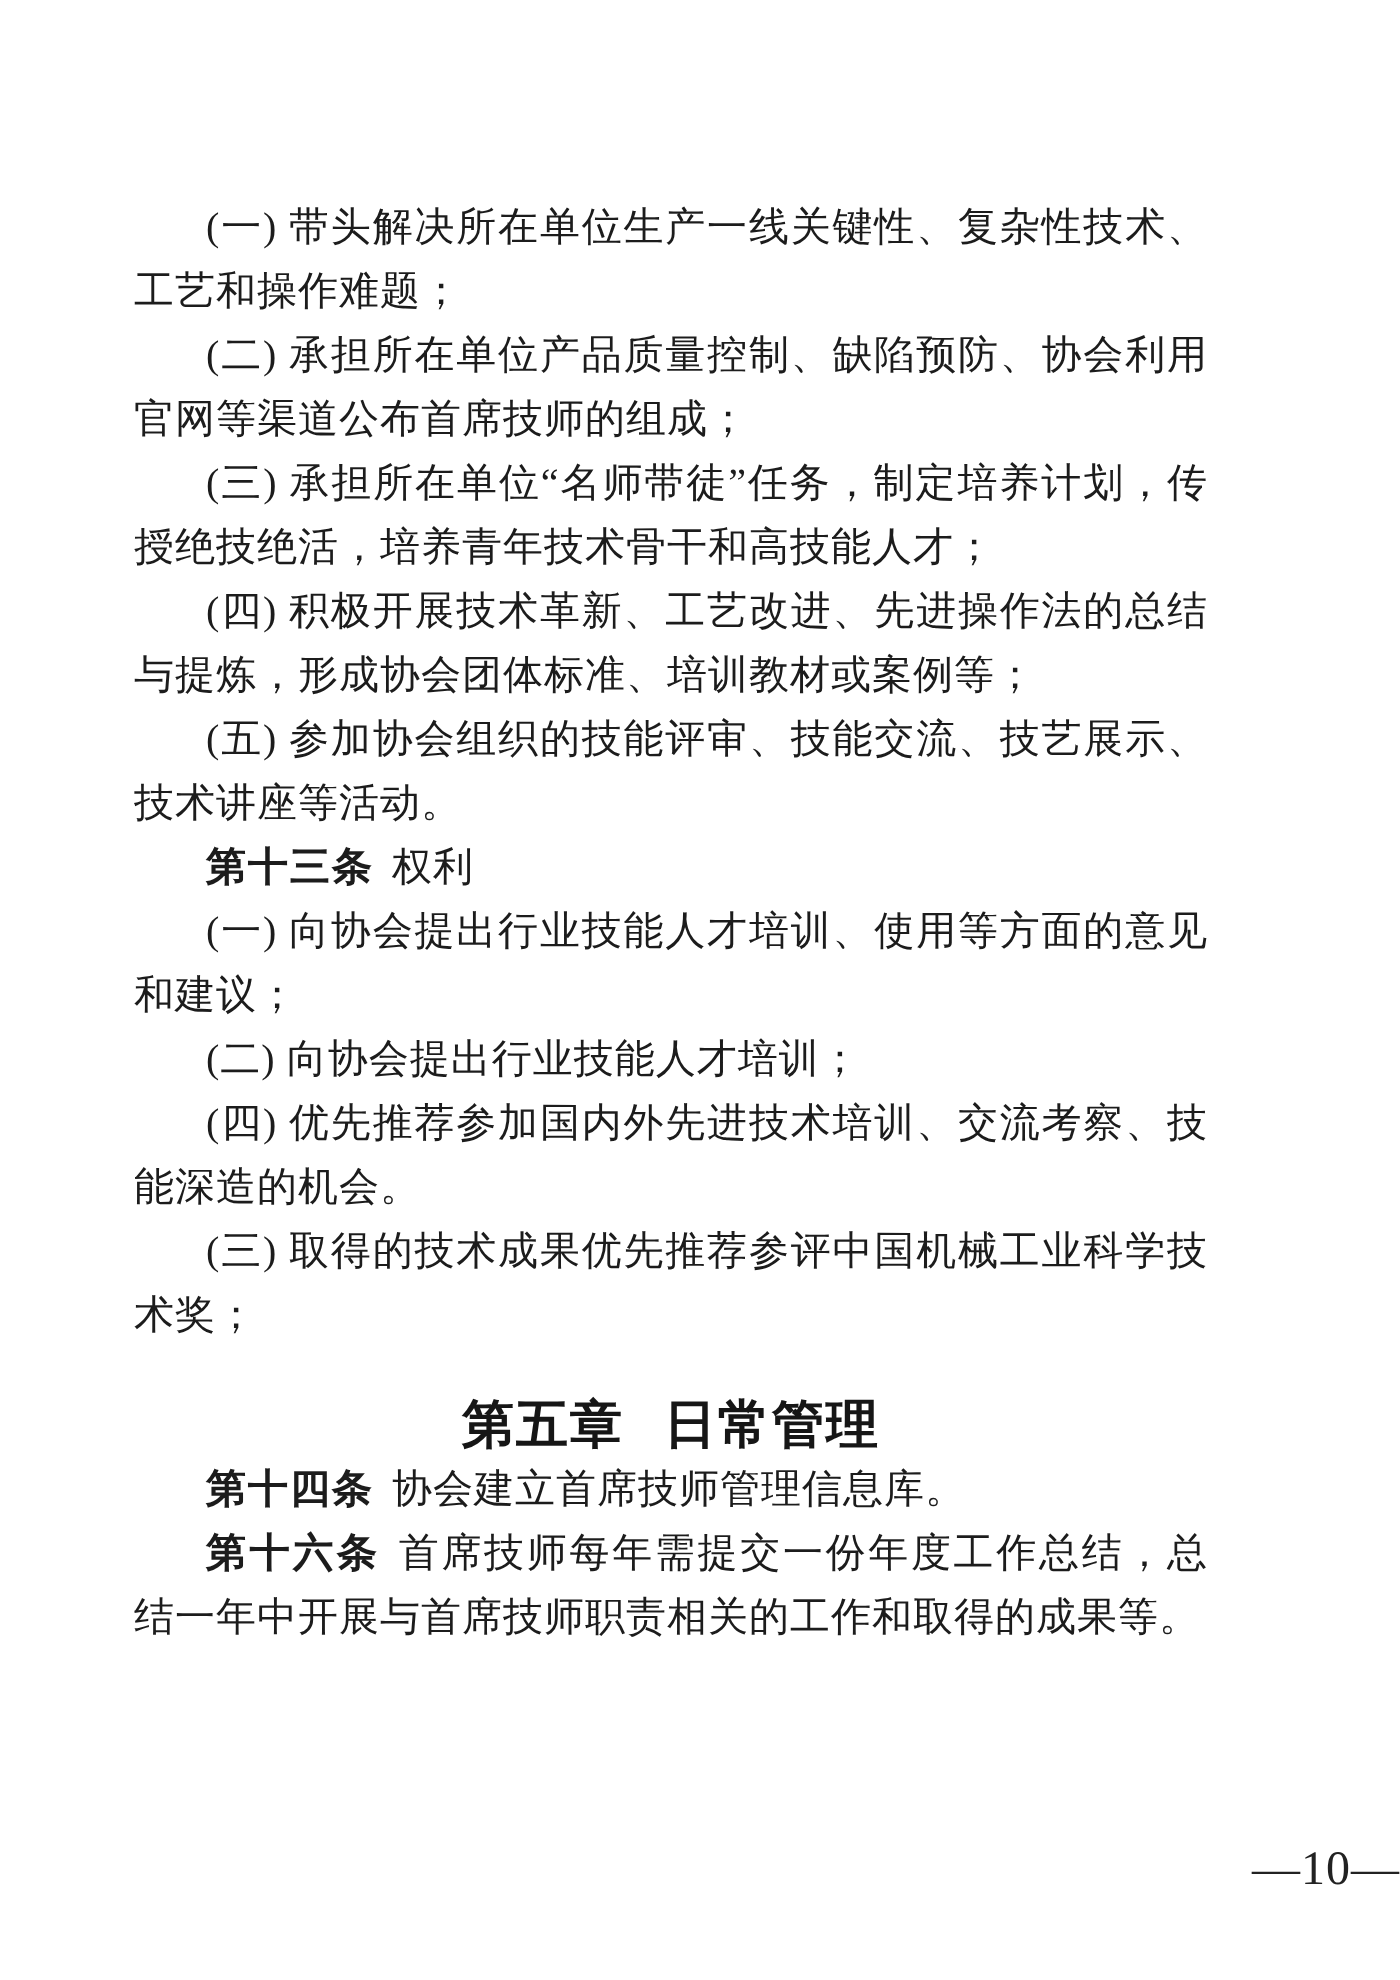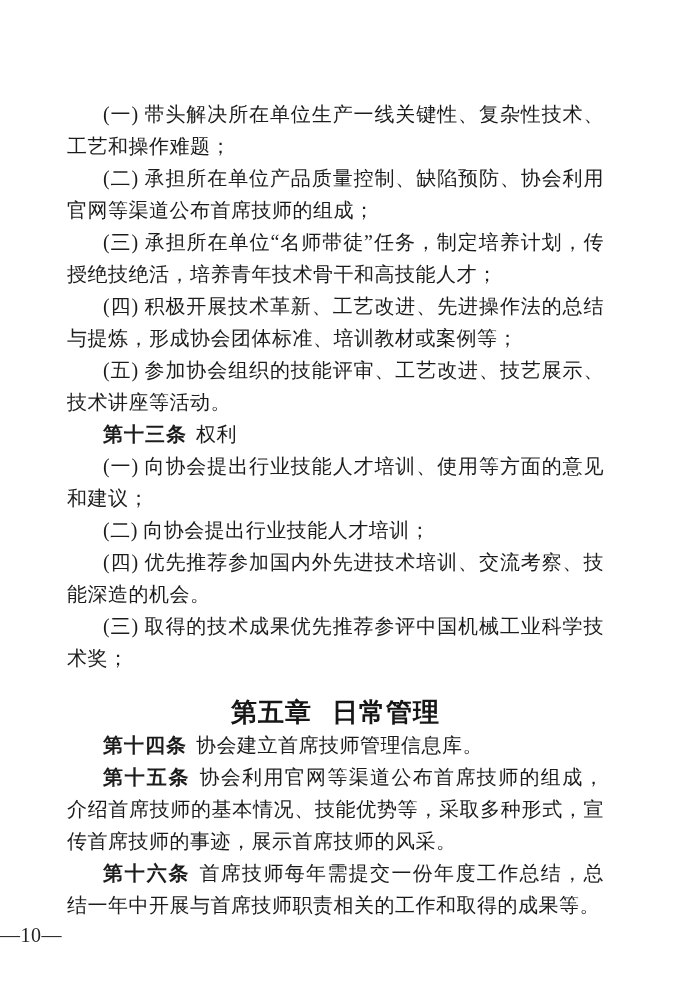--- a/index.html
+++ b/index.html
@@ -47,59 +47,56 @@
     color: #161616;
   }
   .chapter-num {
     margin-right: 20px;
   }
   .page-num {
     position: absolute;
     left: 0;
     right: 0;
     top: 922px;
-    text-align: left;
-    font-size: 20px;
+    text-align: right;
+    font-size: 24px;
     line-height: 26px;
     letter-spacing: 0.5px;
     color: #222222;
   }
 </style>
 </head>
 <body>
 
 <div class="page">
   <div class="content">
 
     <p class="body-para">(一) 带头解决所在单位生产一线关键性、复杂性技术、工艺和操作难题；</p>
     <p class="body-para">(二) 承担所在单位产品质量控制、缺陷预防、协会利用官网等渠道公布首席技师的组成；</p>
     <p class="body-para">(三) 承担所在单位“名师带徒”任务，制定培养计划，传授绝技绝活，培养青年技术骨干和高技能人才；</p>
     <p class="body-para">(四) 积极开展技术革新、工艺改进、先进操作法的总结与提炼，形成协会团体标准、培训教材或案例等；</p>
-    <p class="body-para">(五) 参加协会组织的技能评审、工艺改进、技艺展示、技术讲座等活动。</p>
+    <p class="body-para">(五) 参加协会组织的技能评审、技能交流、技艺展示、技术讲座等活动。</p>
 
     <p class="body-para">
       <span class="art-label">第十三条</span><span>权利</span>
     </p>
 
     <p class="body-para">(一) 向协会提出行业技能人才培训、使用等方面的意见和建议；</p>
     <p class="body-para">(二) 向协会提出行业技能人才培训；</p>
     <p class="body-para">(四) 优先推荐参加国内外先进技术培训、交流考察、技能深造的机会。</p>
     <p class="body-para">(三) 取得的技术成果优先推荐参评中国机械工业科学技术奖；</p>
 
     <h2 class="chapter-heading">
       <span class="chapter-num">第五章</span><span>日常管理</span>
     </h2>
 
     <p class="body-para">
       <span class="art-label">第十四条</span><span>协会建立首席技师管理信息库。</span>
     </p>
 
-    <p class="body-para">
-      <span class="art-label">第十五条</span><span>协会利用官网等渠道公布首席技师的组成，介绍首席技师的基本情况、技能优势等，采取多种形式，宣传首席技师的事迹，展示首席技师的风采。</span>
-    </p>
 
     <p class="body-para">
       <span class="art-label">第十六条</span><span>首席技师每年需提交一份年度工作总结，总结一年中开展与首席技师职责相关的工作和取得的成果等。</span>
     </p>
 
   </div>
 
   <div class="page-num">—10—</div>
 </div>
 

